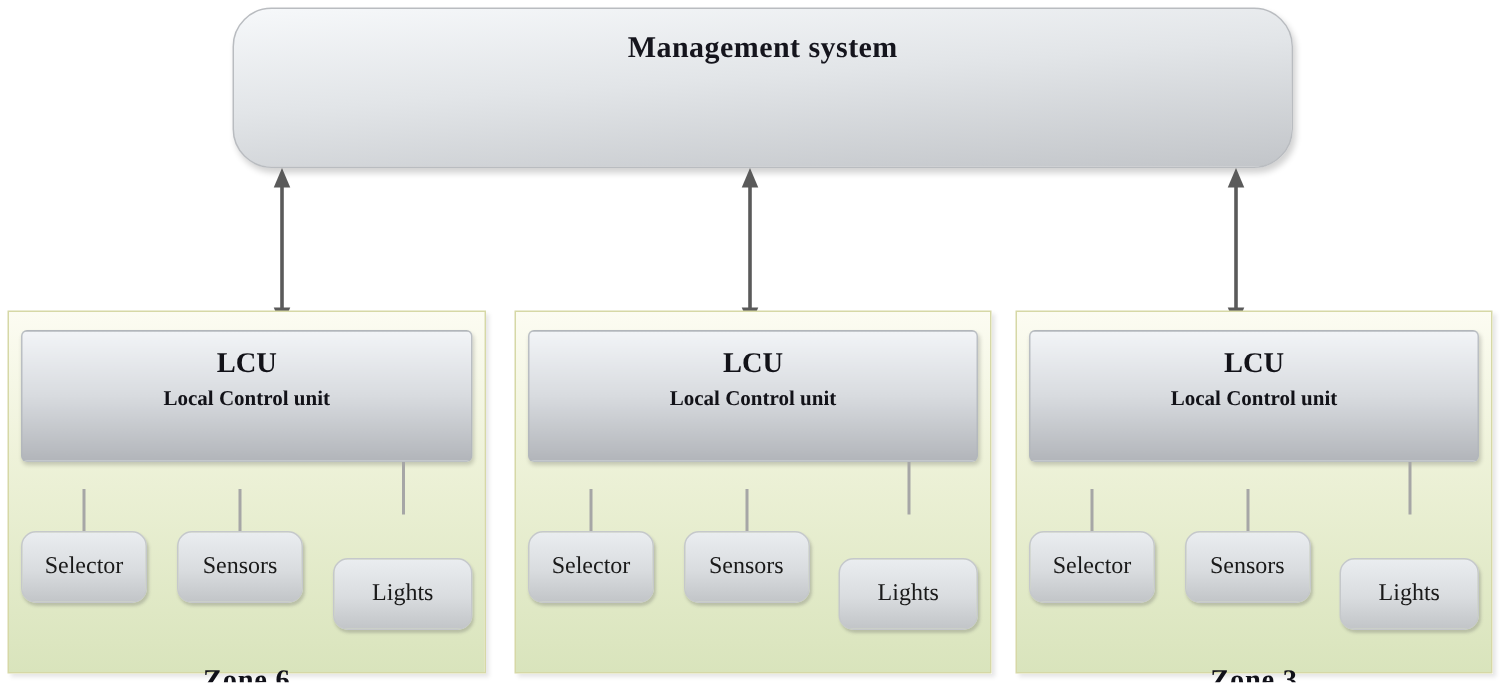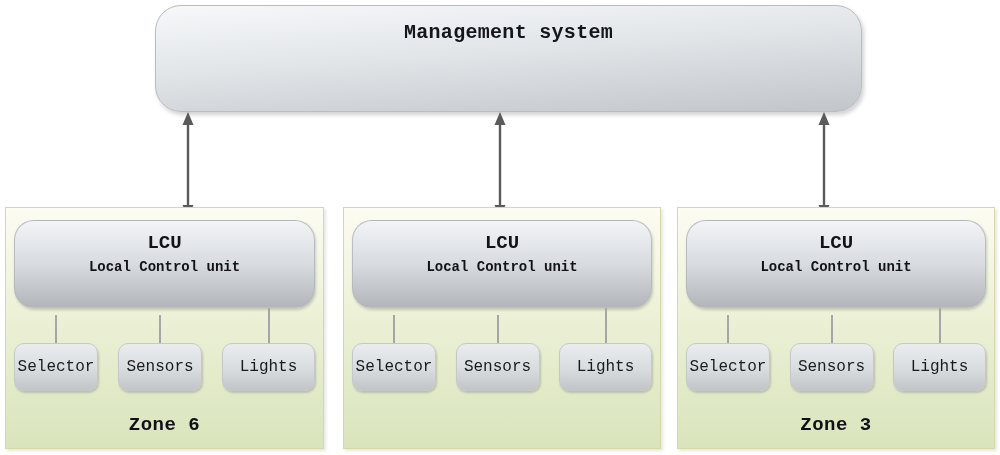--- a/index.html
+++ b/index.html
@@ -5,21 +5,21 @@
   html, body {
     margin: 0;
     padding: 0;
     background: #ffffff;
   }
   .canvas {
     position: relative;
     width: 1000px;
     height: 455px;
     background: #ffffff;
-    font-family: Liberation Mono, monospace;
+    font-family: Liberation Serif, serif;
     overflow: hidden;
   }
 
   
   .mgmt-box {
     position: absolute;
     left: 155px;
     top: 5px;
     width: 707px;
     height: 107px;
@@ -61,21 +61,21 @@
     box-shadow: 2px 2px 3px rgba(0,0,0,0.10);
   }
   .zone-1 { left: 5px;   width: 319px; }
   .zone-2 { left: 343px; width: 318px; }
   .zone-3 { left: 677px; width: 318px; }
 
   
   .lcu-box {
     margin: 12px 8px 0 8px;
     height: 88px;
-    border-radius: 20px;
+    border-radius: 4px;
     border: 1px solid rgba(178,182,187,0.85);
     background: linear-gradient(to bottom, #f2f4f7 0%, #d8dbdf 50%, #b2b5ba 100%);
     box-shadow: 1px 2px 3px rgba(0,0,0,0.18);
     box-sizing: border-box;
     text-align: center;
     color: #121218;
   }
   .lcu-title {
     padding-top: 11px;
     font-size: 19px;
@@ -86,30 +86,30 @@
     margin-top: 4px;
     font-size: 14px;
     font-weight: bold;
     line-height: 1.2;
   }
 
   
   .branches {
     display: flex;
     justify-content: space-between;
-    align-items: flex-end;
+    align-items: center;
     padding: 0 8px 0 8px;
   }
   .branch {
     display: flex;
     flex-direction: column;
     align-items: center;
     width: 84px;
   }
-  .branch.wide { width: 93px; }
+  .branch.wide { width: 93px; gap: 29px; }
   .connector {
     width: 2px;
     height: 28px;
     background: #a6a6a6;
   }
   .branch.low .connector { height: 35px; }
   .leaf-box {
     width: 100%;
     height: 48px;
     border-radius: 10px;

